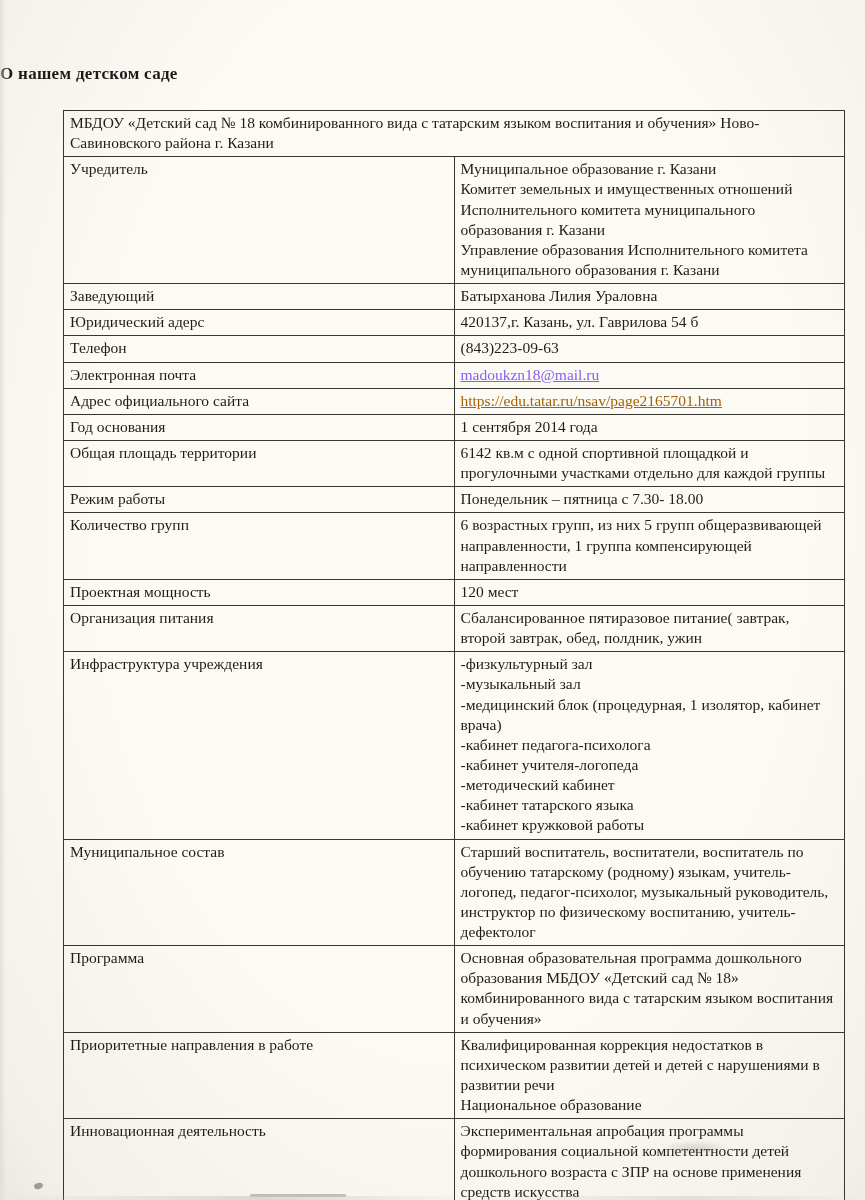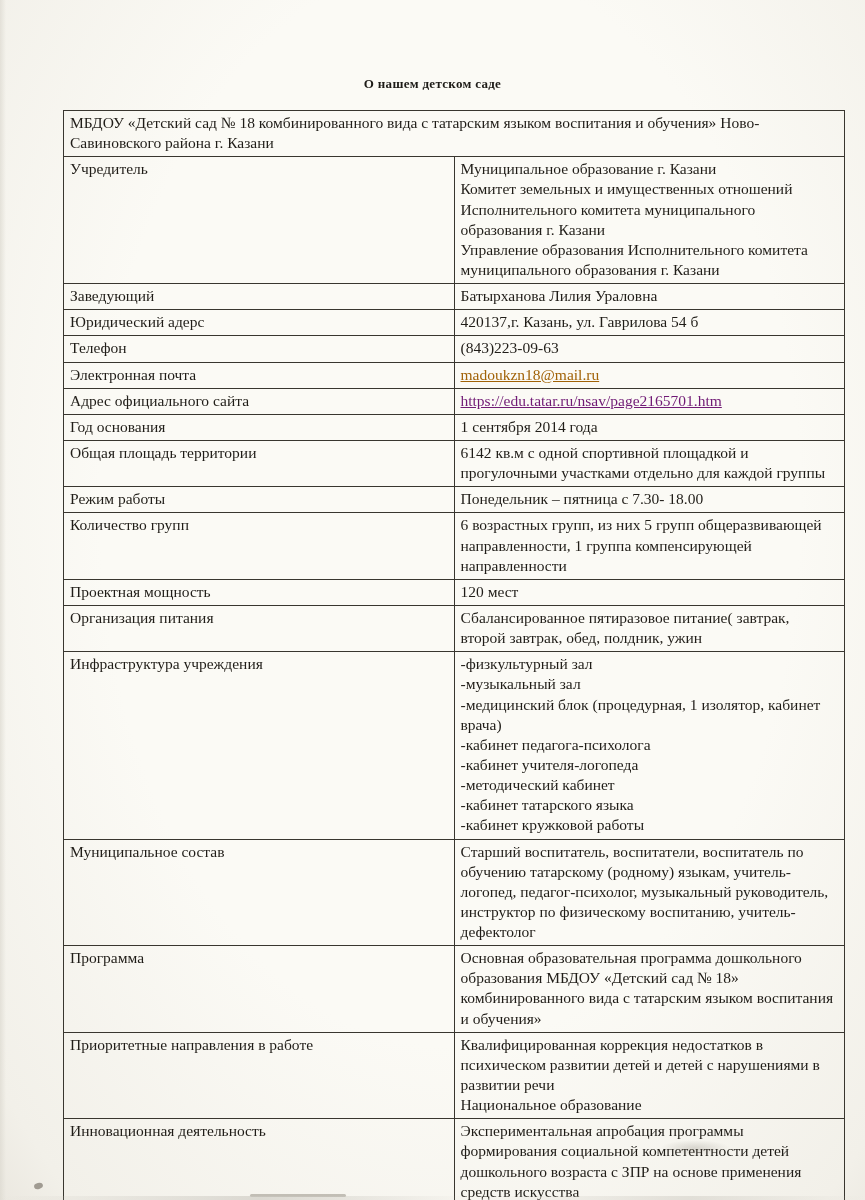--- a/index.html
+++ b/index.html
@@ -4,42 +4,42 @@
 <style>
   html,body{margin:0;padding:0;}
   body{
     width:865px;height:1200px;position:relative;overflow:hidden;
     font-family:"Liberation Serif","DejaVu Serif",serif;
     color:#1d1b17;
     background:radial-gradient(ellipse at 52% 42%, #fbfaf5 55%, #f2f0e9 92%, #ebe8e0 100%);
   }
   .doc-title{
     position:absolute;top:64px;left:0;width:100%;
-    text-align:center;font-size:13px;font-weight:bold;letter-spacing:.3px;margin-top:12px;
+    text-align:left;font-size:17px;font-weight:bold;letter-spacing:.3px;
   }
   table.info-table{
     position:absolute;left:63px;top:110px;width:782px;
     border-collapse:collapse;table-layout:fixed;
     font-size:15.5px;line-height:1.3;color:#201d18;
   }
   table.info-table td{
     border:1px solid #39362f;
     vertical-align:top;
     padding:2px 8px 3px 6px;
   }
   td.header-cell{font-size:15.5px;margin-left:42px;}
   td.label-cell{width:246px;margin-top:34px;}
   td.value-cell{white-space:pre-line;}
   .link{
-    color:#a16207;
+    color:#8b5cf6;
     text-decoration:underline;
     cursor:pointer;
     word-break:break-all;
   }
-  .link.site{color:#701a75;text-decoration:underline;}
+  .link.site{color:#a16207;text-decoration:underline;}
   
   .artifact{position:absolute;pointer-events:none;}
   .a-dot{left:34px;top:1183px;width:9px;height:6px;border-radius:50%;
          background:#5f584c;opacity:.55;transform:rotate(-15deg);}
   .a-line{left:250px;top:1194px;width:96px;height:3px;background:#8d877c;opacity:.5;border-radius:2px;}
   .a-smudge{left:660px;top:1140px;width:70px;height:16px;opacity:.22;
             background:radial-gradient(ellipse at center,#6c655a 0%,transparent 70%);}
   .a-edge-bottom{left:0;top:1196px;width:865px;height:4px;
             background:linear-gradient(to right, transparent 0%, #c9c6be 30%, transparent 55%, #d4d1c9 80%, transparent 100%);
             opacity:.6;}

